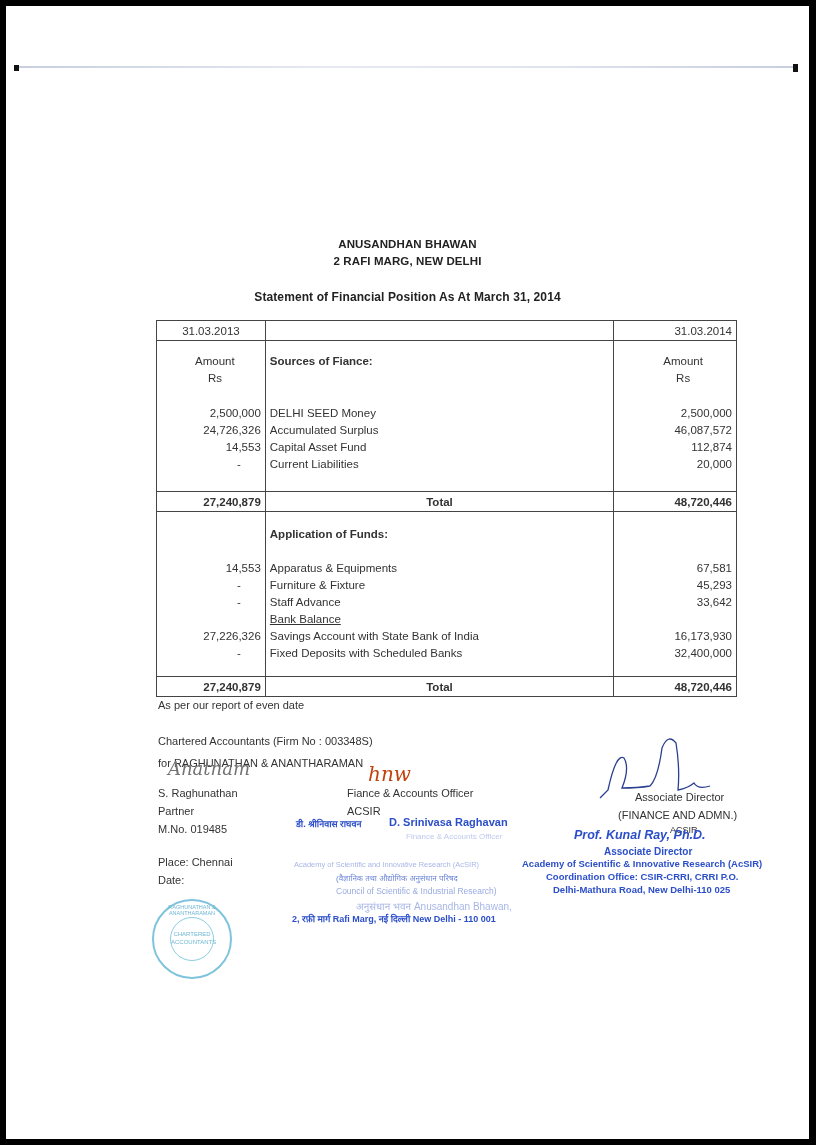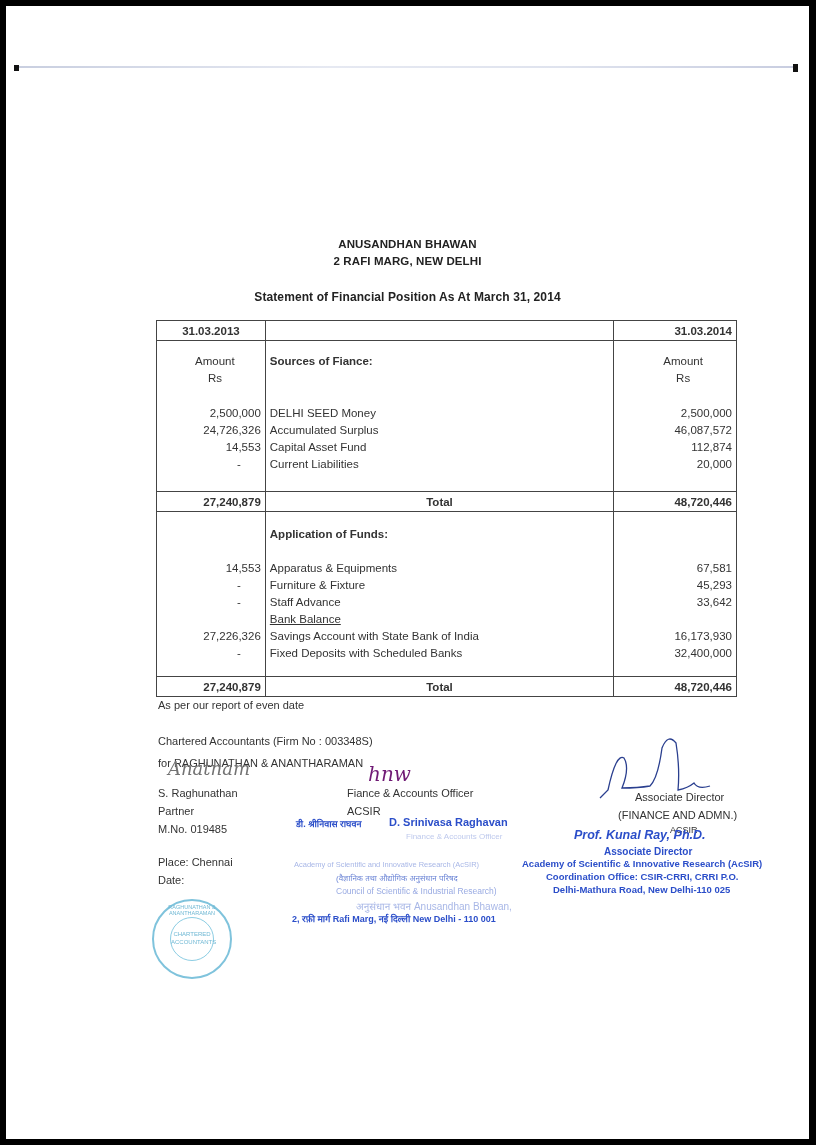--- a/index.html
+++ b/index.html
@@ -24,21 +24,21 @@
     .h1 { top: 215px; }
     .h2 { top: 232px; }
     .h3 { top: 249px; }
     .h4 { top: 284px; font-size: 12px; }
 
     table.fin {
       position: absolute; left: 150px; top: 314px; width: 581px;
       border-collapse: collapse; font-size: 11.5px; color: #333;
     }
     table.fin td { border-left: 1.5px solid #444; border-right: 1.5px solid #444; vertical-align: top; padding: 0 4px; }
-    table.fin tr.hdr td { border-top: 1.5px solid #444; border-bottom: 1.5px solid #444; height: 20px; font-weight: bold; vertical-align: middle; }
+    table.fin tr.hdr td { border-top: 1.5px solid #444; border-bottom: 1.5px solid #444; height: 20px; font-weight: normal; vertical-align: middle; }
     table.fin tr.total td { border-top: 1.5px solid #444; border-bottom: 1.5px solid #444; height: 20px; font-weight: bold; vertical-align: middle; }
     col.c1 { width: 109px; }
     col.c2 { width: 349px; }
     col.c3 { width: 123px; }
     .center { text-align: center; }
     .right { text-align: right; }
     .line { height: 17px; line-height: 17px; white-space: nowrap; }
     .bold { font-weight: bold; }
     .ul { text-decoration: underline; }
     .blank { height: 17px; }
@@ -173,21 +173,21 @@
   <div class="label" style="left:152px; top:799px">Partner</div>
   <div class="label" style="left:152px; top:817px">M.No. 019485</div>
   <div class="label" style="left:152px; top:850px">Place:  Chennai</div>
   <div class="label" style="left:152px; top:868px">Date:</div>
 
   <div class="seal">
     <div class="seal-ring-text">RAGHUNATHAN &amp; ANANTHARAMAN</div>
     <div class="seal-inner">CHARTERED ACCOUNTANTS</div>
   </div>
 
-  <div class="sig-ink" style="left:362px; top:756px; font-size:20px; color:#701a75;">hnw</div>
+  <div class="sig-ink" style="left:362px; top:756px; font-size:20px; color:#c2410c;">hnw</div>
   <div class="label" style="left:341px; top:781px">Fiance &amp; Accounts Officer</div>
   <div class="label" style="left:341px; top:799px">ACSIR</div>
   <div class="stamp" style="left:290px; top:811px; font-size:9px;">डी. श्रीनिवास राघवन</div>
   <div class="stamp" style="left:383px; top:810px; font-size:11px;">D. Srinivasa Raghavan</div>
   <div class="stamp faint" style="left:400px; top:826px; font-size:8px; opacity:0.45;">Finance &amp; Accounts Officer</div>
   <div class="stamp faint" style="left:288px; top:854px; font-size:7.5px; opacity:0.6;">Academy of Scientific and Innovative Research (AcSIR)</div>
   <div class="stamp faint" style="left:330px; top:866px; font-size:8px;">(वैज्ञानिक तथा औद्योगिक अनुसंधान परिषद</div>
   <div class="stamp faint" style="left:330px; top:880px; font-size:8.5px; opacity:0.7;">Council of Scientific &amp; Industrial Research)</div>
   <div class="stamp faint" style="left:350px; top:893px; font-size:10px; opacity:0.6;">अनुसंधान भवन Anusandhan Bhawan,</div>
   <div class="stamp" style="left:286px; top:906px; font-size:9px;">2, रफ़ी मार्ग Rafi Marg, नई दिल्ली New Delhi - 110 001</div>

